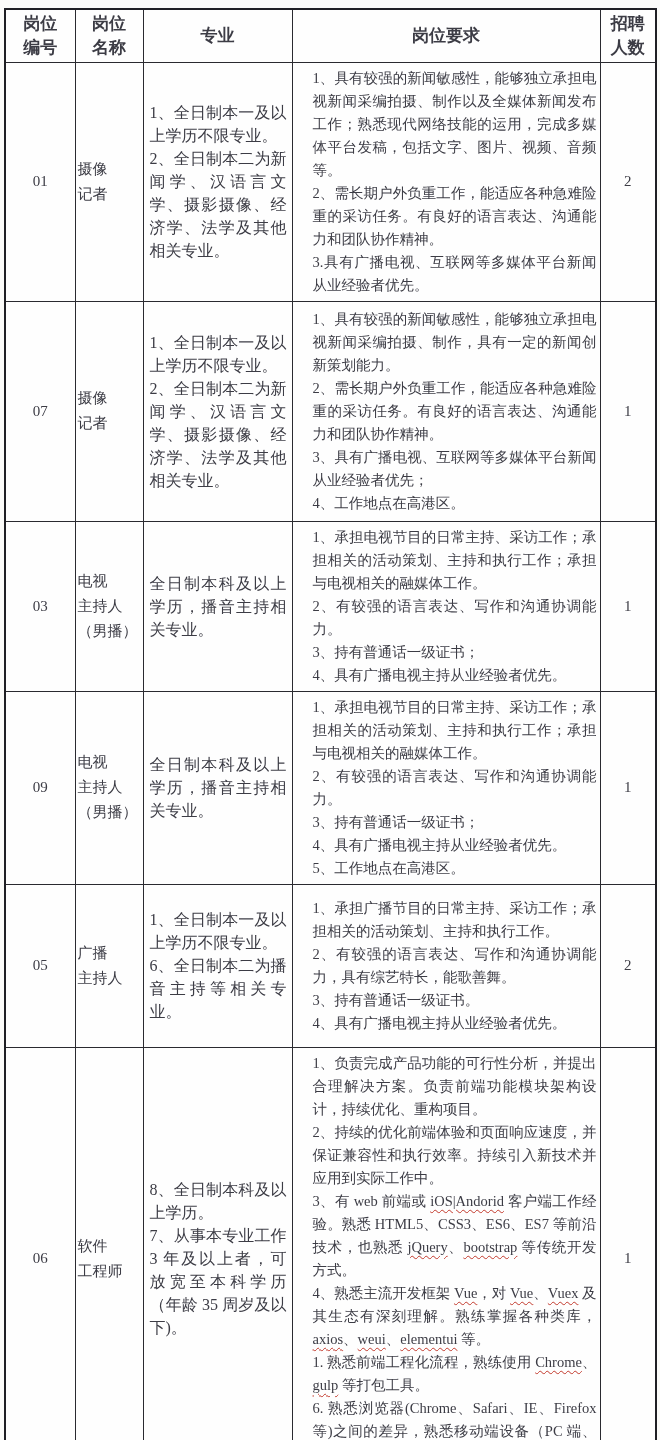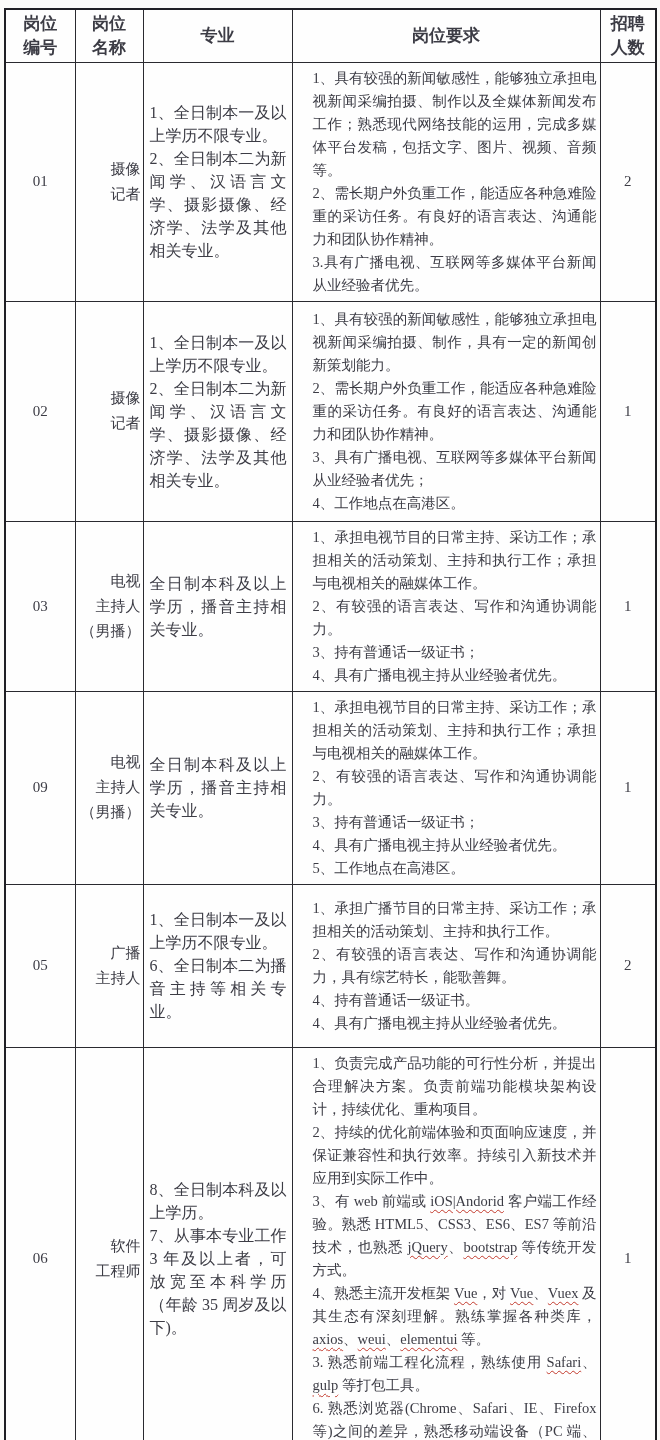--- a/index.html
+++ b/index.html
@@ -45,21 +45,21 @@
   tbody tr:nth-child(3) { height: 167px; }
   tbody tr:nth-child(4) { height: 175px; }
   tbody tr:nth-child(5) { height: 163px; }
   tbody tr:nth-child(6) { height: 413px; }
   .c-code {
     text-align: center;
     font-size: 15px;
     padding: 0;
   }
   .c-name {
-    text-align: right;
+    text-align: left;
     font-size: 15px;
     line-height: 25px;
     white-space: pre-line;
     padding: 0 2px;
   }
   .c-major {
     font-size: 16px;
     line-height: 23px;
     text-align: justify;
     padding: 4px 5px 4px 6px;
@@ -120,21 +120,21 @@
           </td>
       <td class="c-req">
             <div class="para"><span>1、具有较强的新闻敏感性，能够独立承担电视新闻采编拍摄、制作以及全媒体新闻发布工作；熟悉现代网络技能的运用，完成多媒体平台发稿，包括文字、图片、视频、音频等。</span></div>
             <div class="para"><span>2、需长期户外负重工作，能适应各种急难险重的采访任务。有良好的语言表达、沟通能力和团队协作精神。</span></div>
             <div class="para"><span>3.具有广播电视、互联网等多媒体平台新闻从业经验者优先。</span></div>
           </td>
       <td class="c-count">2</td>
     </tr>
 
     <tr>
-      <td class="c-code">02</td>
+      <td class="c-code">07</td>
       <td class="c-name">摄像
 记者</td>
       <td class="c-major">
             <div class="para">1、全日制本一及以上学历不限专业。</div>
             <div class="para">2、全日制本二为新闻学、汉语言文学、摄影摄像、经济学、法学及其他相关专业。</div>
           </td>
       <td class="c-req">
             <div class="para"><span>1、具有较强的新闻敏感性，能够独立承担电视新闻采编拍摄、制作，具有一定的新闻创新策划能力。</span></div>
             <div class="para"><span>2、需长期户外负重工作，能适应各种急难险重的采访任务。有良好的语言表达、沟通能力和团队协作精神。</span></div>
             <div class="para"><span>3、具有广播电视、互联网等多媒体平台新闻从业经验者优先；</span></div>
@@ -182,40 +182,40 @@
       <td class="c-code">05</td>
       <td class="c-name">广播
 主持人</td>
       <td class="c-major">
             <div class="para">1、全日制本一及以上学历不限专业。</div>
             <div class="para">6、全日制本二为播音主持等相关专业。</div>
           </td>
       <td class="c-req">
             <div class="para"><span>1、承担广播节目的日常主持、采访工作；承担相关的活动策划、主持和执行工作。</span></div>
             <div class="para"><span>2、有较强的语言表达、写作和沟通协调能力，具有综艺特长，能歌善舞。</span></div>
-            <div class="para"><span>4、持有普通话一级证书。</span></div>
+            <div class="para"><span>3、持有普通话一级证书。</span></div>
             <div class="para"><span>4、具有广播电视主持从业经验者优先。</span></div>
           </td>
       <td class="c-count">2</td>
     </tr>
 
     <tr>
       <td class="c-code">06</td>
       <td class="c-name">软件
 工程师</td>
       <td class="c-major">
             <div class="para">8、全日制本科及以上学历。</div>
             <div class="para">7、从事本专业工作 3 年及以上者，可放宽至本科学历（年龄 35 周岁及以下)。</div>
           </td>
       <td class="c-req">
             <div class="para"><span>1、负责完成产品功能的可行性分析，并提出合理解决方案。负责前端功能模块架构设计，持续优化、重构项目。</span></div>
             <div class="para"><span>2、持续的优化前端体验和页面响应速度，并保证兼容性和执行效率。持续引入新技术并应用到实际工作中。</span></div>
             <div class="para"><span>3、有 web 前端或 </span><span class="sp">iOS|Andorid</span><span> 客户端工作经验。熟悉 HTML5、CSS3、ES6、ES7 等前沿技术，也熟悉 </span><span class="sp">jQuery</span><span>、</span><span class="sp">bootstrap</span><span> 等传统开发方式。</span></div>
             <div class="para"><span>4、熟悉主流开发框架 </span><span class="sp">Vue</span><span>，对 </span><span class="sp">Vue</span><span>、</span><span class="sp">Vuex</span><span> 及其生态有深刻理解。熟练掌握各种类库，</span><span class="sp">axios</span><span>、</span><span class="sp">weui</span><span>、</span><span class="sp">elementui</span><span> 等。</span></div>
-            <div class="para"><span>3. 熟悉前端工程化流程，熟练使用 </span><span class="sp">Safari</span><span>、</span><span class="sp">gulp</span><span> 等打包工具。</span></div>
+            <div class="para"><span>1. 熟悉前端工程化流程，熟练使用 </span><span class="sp">Chrome</span><span>、</span><span class="sp">gulp</span><span> 等打包工具。</span></div>
             <div class="para"><span>6. 熟悉浏览器(Chrome、Safari、IE、Firefox 等)之间的差异，熟悉移动端设备（PC 端、Android、</span><span class="sp">iOS</span><span>）之间的差异。</span></div>
           </td>
       <td class="c-count">1</td>
     </tr>
   </tbody>
   </table>
 
 </div>
 
 </body></html>

